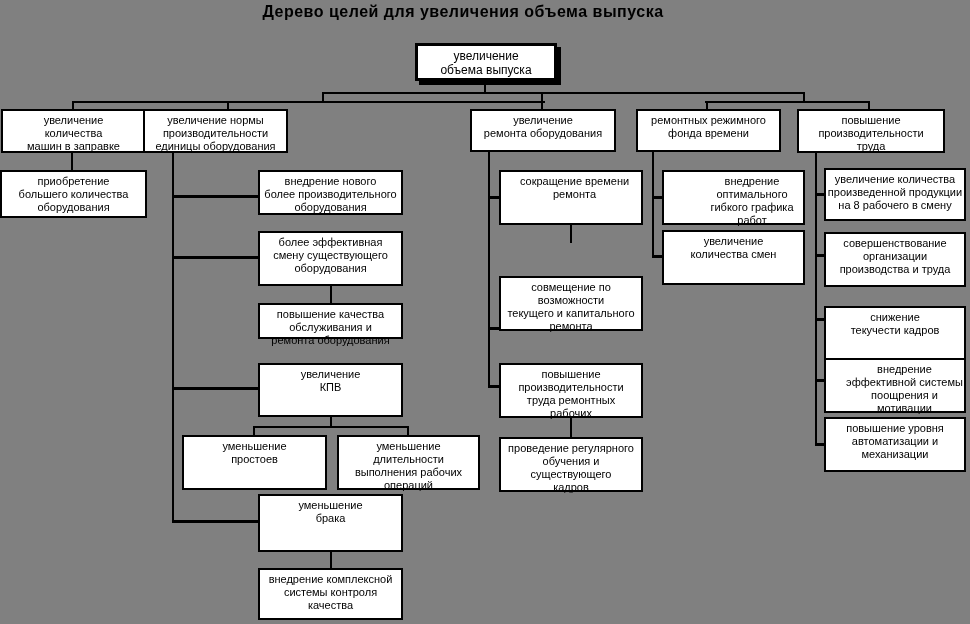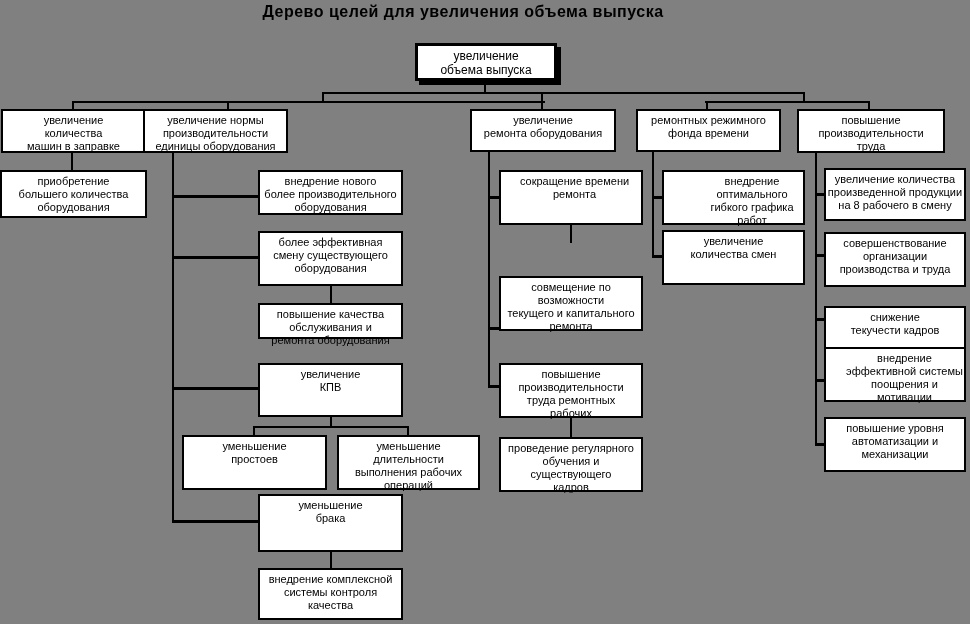--- a/index.html
+++ b/index.html
@@ -113,21 +113,21 @@
 количества смен</div>
 
   <div class="node" style="left:824px;top:168px;width:142px;height:53px;">увеличение количества
 произведенной продукции
 на 8 рабочего в смену</div>
   <div class="node" style="left:824px;top:232px;width:142px;height:55px;">совершенствование
 организации
 производства и труда</div>
   <div class="node" style="left:824px;top:292px;width:142px;height:55px;margin-top:14px;">снижение
 текучести кадров</div>
-  <div class="node" style="left:824px;top:347px;width:142px;height:55px;padding-left:20px;">внедрение
+  <div class="node" style="left:824px;top:358px;width:142px;height:55px;padding-left:20px;">внедрение
 эффективной системы
 поощрения и мотивации</div>
   <div class="node" style="left:824px;top:417px;width:142px;height:55px;">повышение уровня
 автоматизации и
 механизации</div>
 
   <div class="ln" style="left:484px;top:81px;width:2px;height:12px;"></div>
   <div class="ln" style="left:322px;top:92px;width:483px;height:2px;"></div>
   <div class="ln" style="left:322px;top:92px;width:2px;height:11px;"></div>
   <div class="ln" style="left:803px;top:92px;width:2px;height:11px;"></div>

